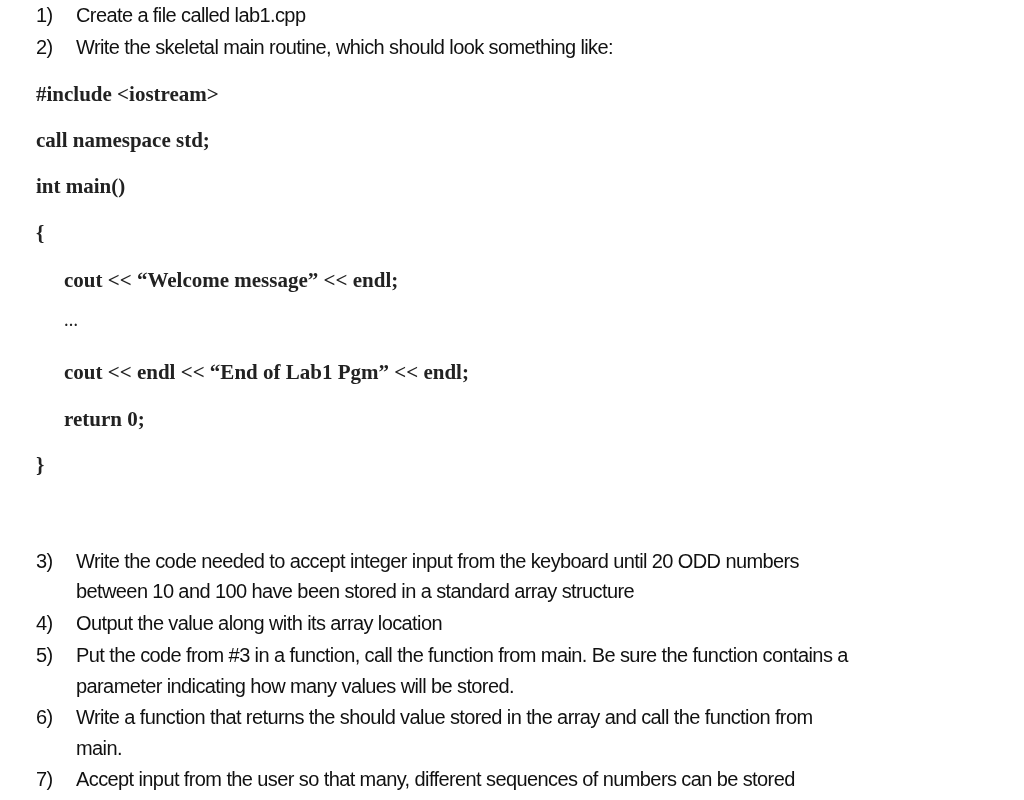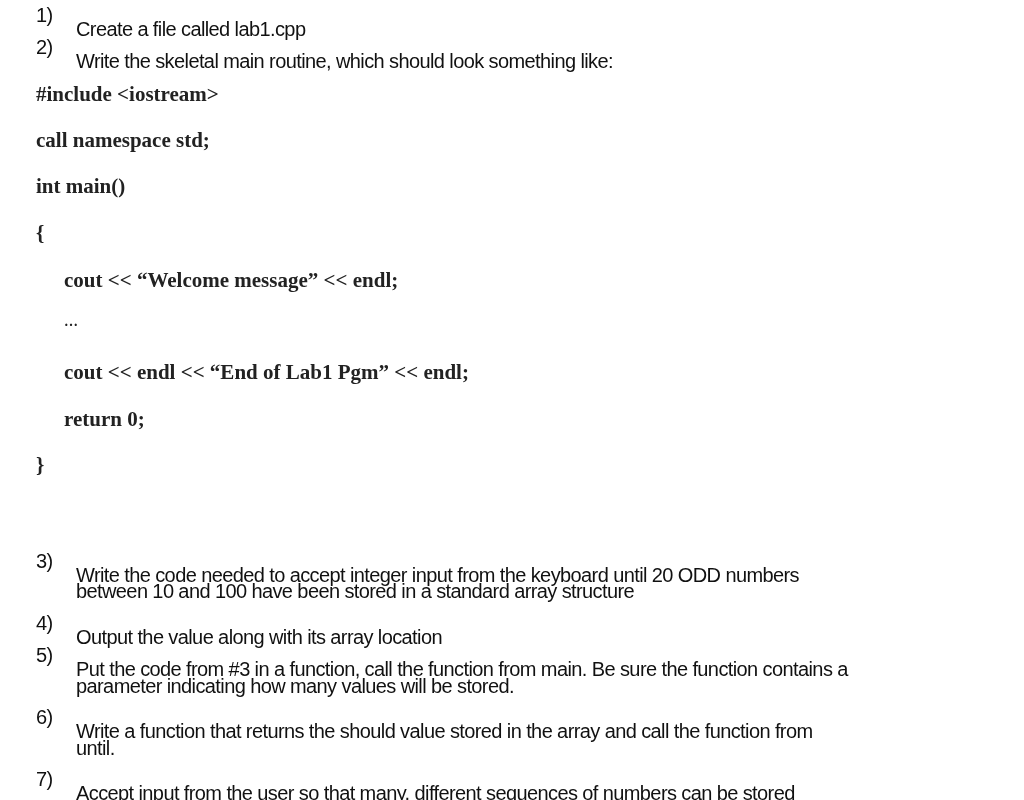--- a/index.html
+++ b/index.html
@@ -1,21 +1,21 @@
 <!DOCTYPE html>
 <html><head>
 <meta charset="utf-8">
 <style>
   html, body { margin: 0; padding: 0; background: #ffffff; }
   body { width: 1024px; height: 800px; overflow: hidden; position: relative; color: #111; }
   .sans { font-family: "Liberation Sans", "DejaVu Sans", sans-serif; font-size: 20px; letter-spacing: -0.6px; }
   .mono { font-family: Liberation Serif, serif; font-size: 21px; font-weight: bold; color: #222; }
   .item { position: absolute; left: 36px; display: flex; }
   .num { width: 40px; flex: none; }
-  .txt { white-space: nowrap; margin-top: 14px; }
+  .txt { white-space: nowrap; }
   .cont { position: absolute; left: 76px; white-space: nowrap; }
   .code { position: absolute; white-space: pre; }
 </style>
 </head>
 <body>
 
 <div>
 
   <div class="item sans" style="top:4px">
     <span class="num">1)</span>
@@ -52,20 +52,20 @@
   <div class="item sans" style="top:644px">
     <span class="num">5)</span>
     <span class="txt">Put the code from #3 in a function, call the function from main. Be sure the function contains a</span>
   </div>
   <div class="cont sans" style="top:675px">parameter indicating how many values will be stored.</div>
 
   <div class="item sans" style="top:706px">
     <span class="num">6)</span>
     <span class="txt">Write a function that returns the should value stored in the array and call the function from</span>
   </div>
-  <div class="cont sans" style="top:737px">until.</div>
+  <div class="cont sans" style="top:737px">main.</div>
 
   <div class="item sans" style="top:768px">
     <span class="num">7)</span>
     <span class="txt">Accept input from the user so that many, different sequences of numbers can be stored</span>
   </div>
 
 </div>
 
 </body></html>

